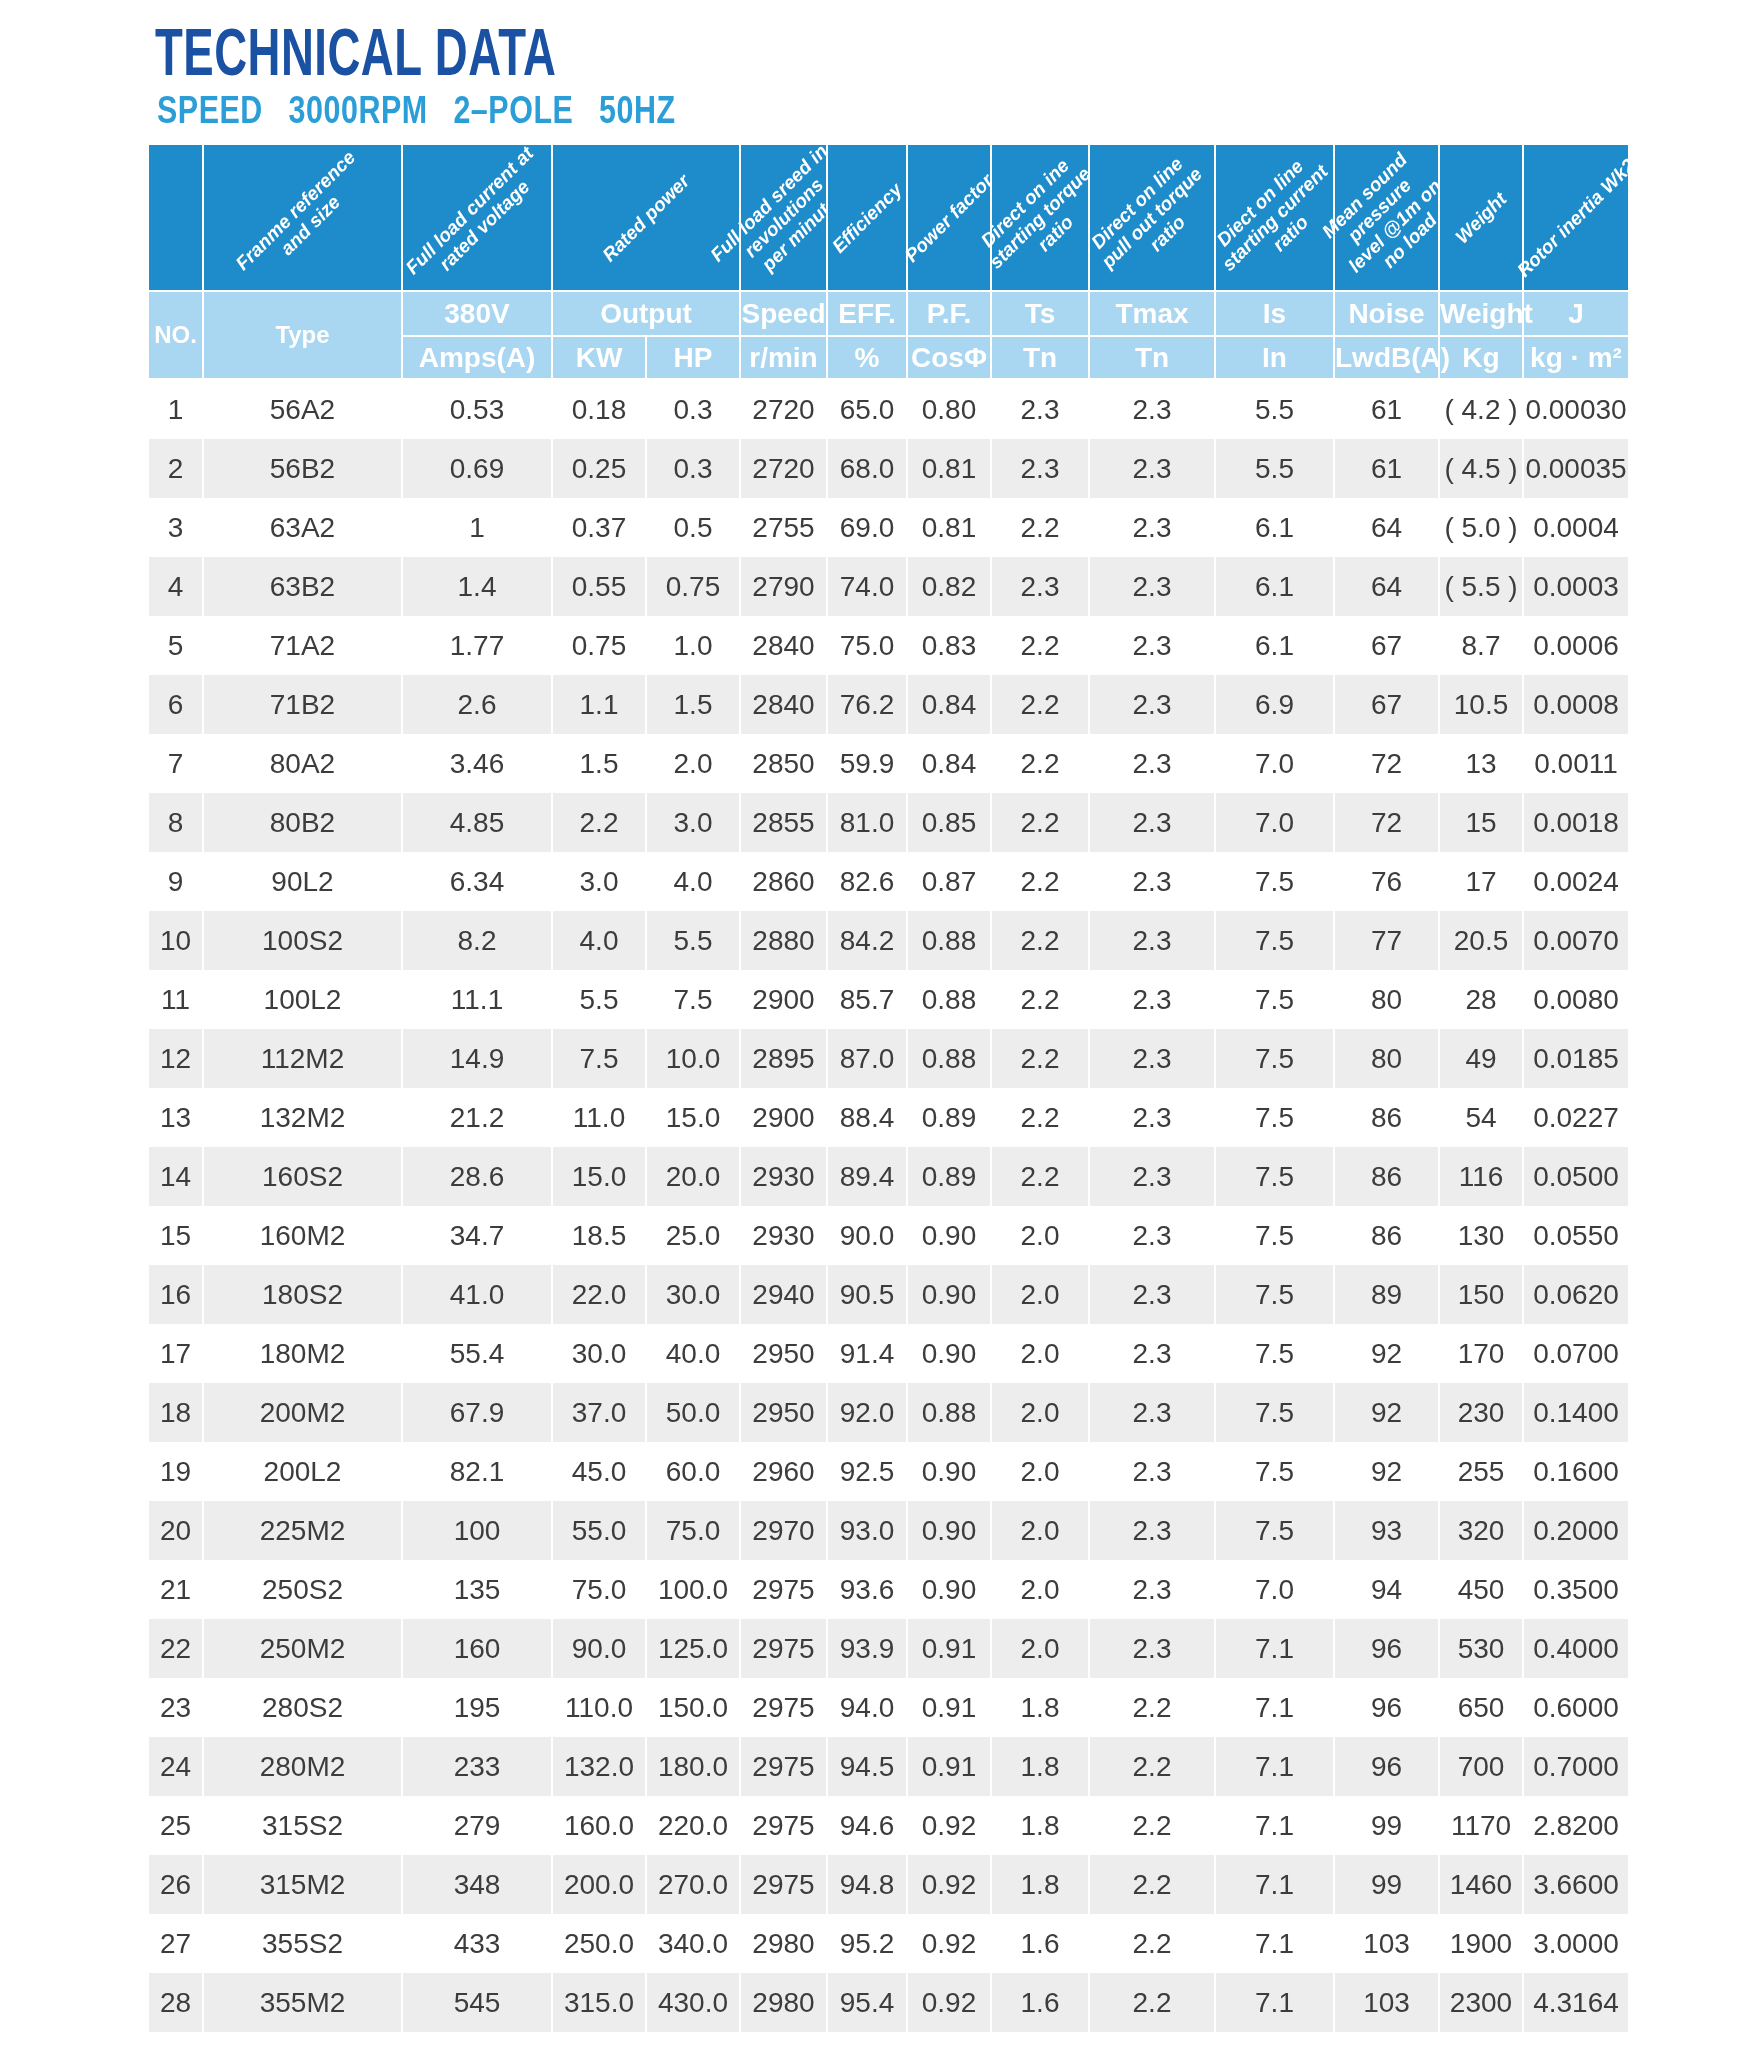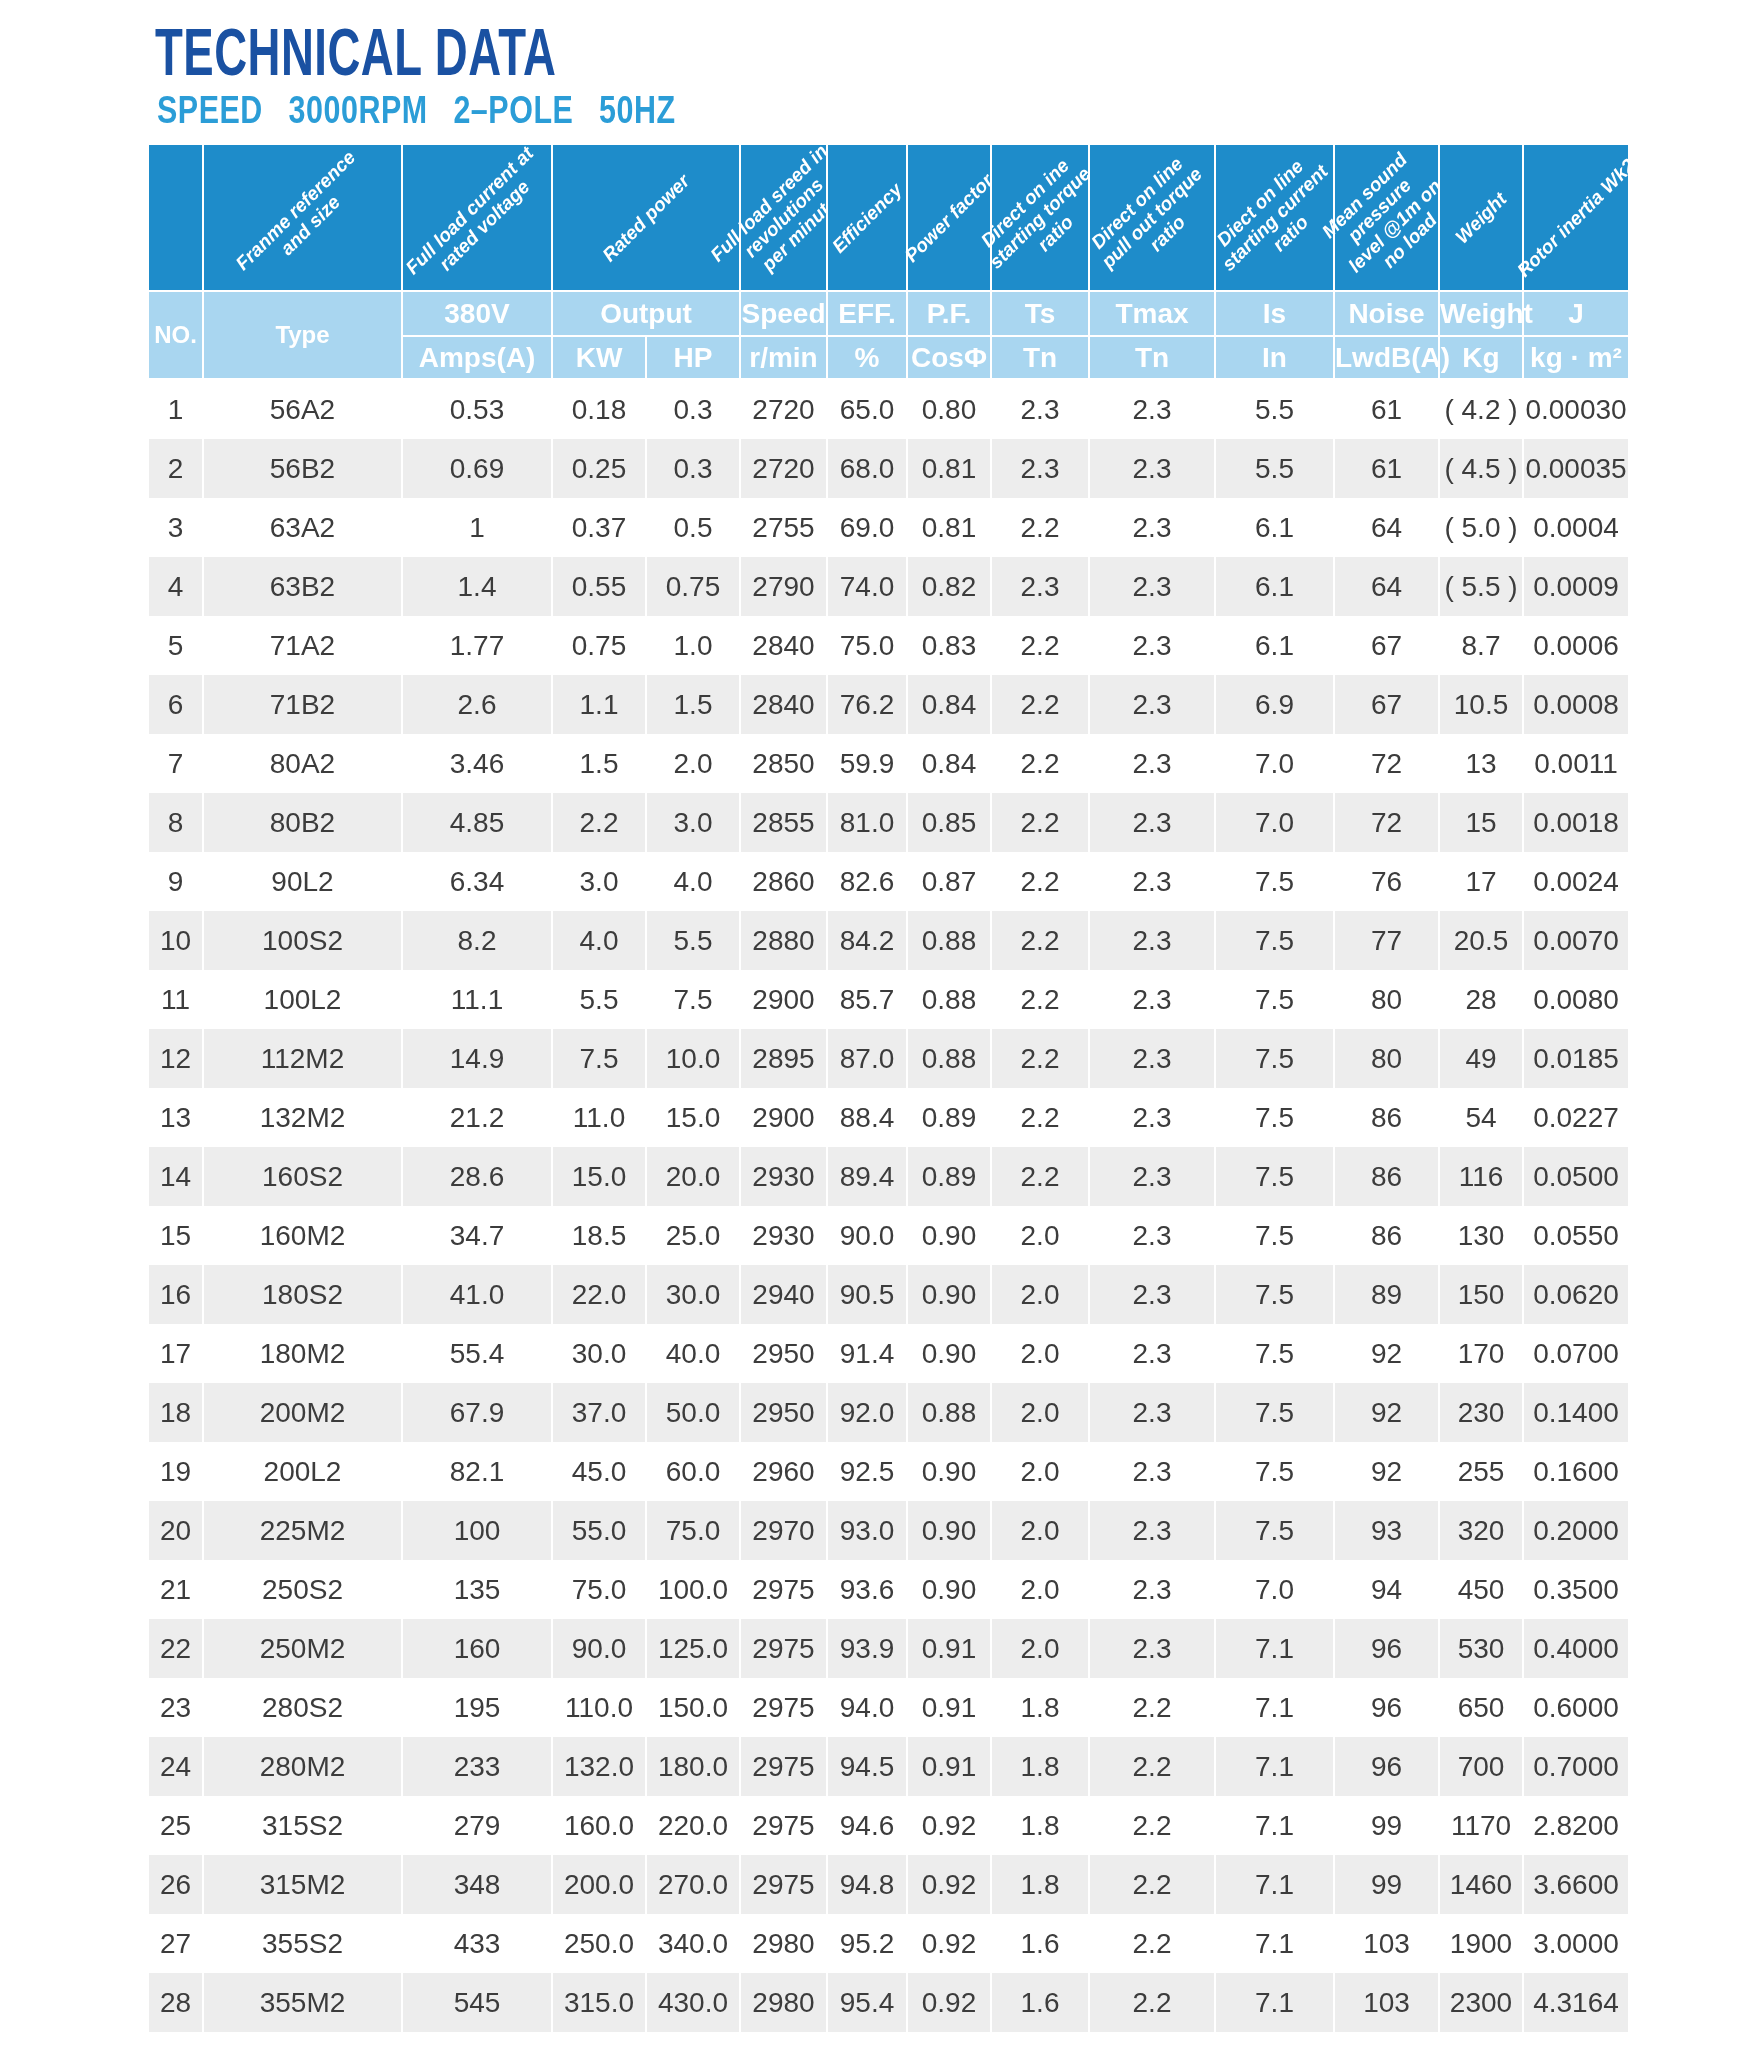--- a/index.html
+++ b/index.html
@@ -219,21 +219,21 @@
         <td>0.55</td>
         <td>0.75</td>
         <td>2790</td>
         <td>74.0</td>
         <td>0.82</td>
         <td>2.3</td>
         <td>2.3</td>
         <td>6.1</td>
         <td>64</td>
         <td>( 5.5 )</td>
-        <td>0.0009</td>
+        <td>0.0003</td>
       </tr>
       <tr>
         <td>5</td>
         <td>71A2</td>
         <td>1.77</td>
         <td>0.75</td>
         <td>1.0</td>
         <td>2840</td>
         <td>75.0</td>
         <td>0.83</td>

